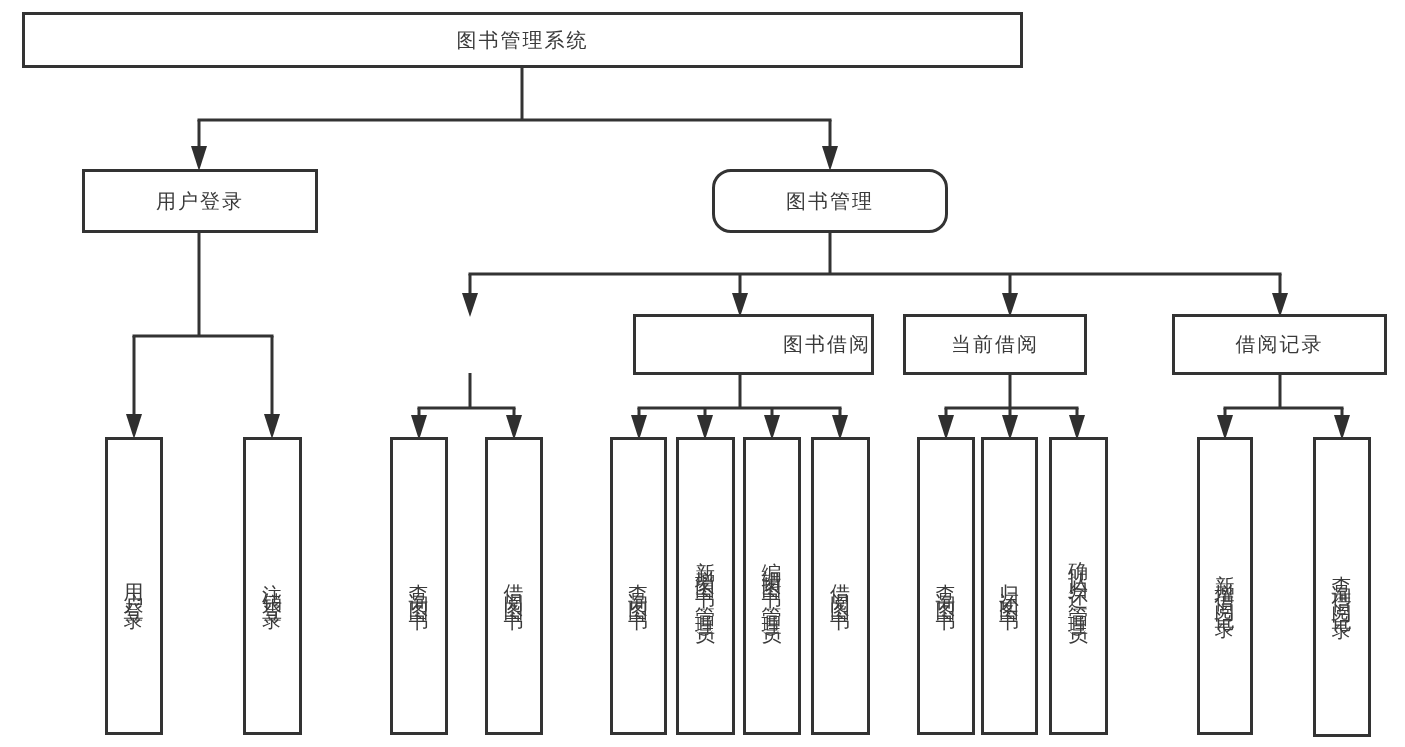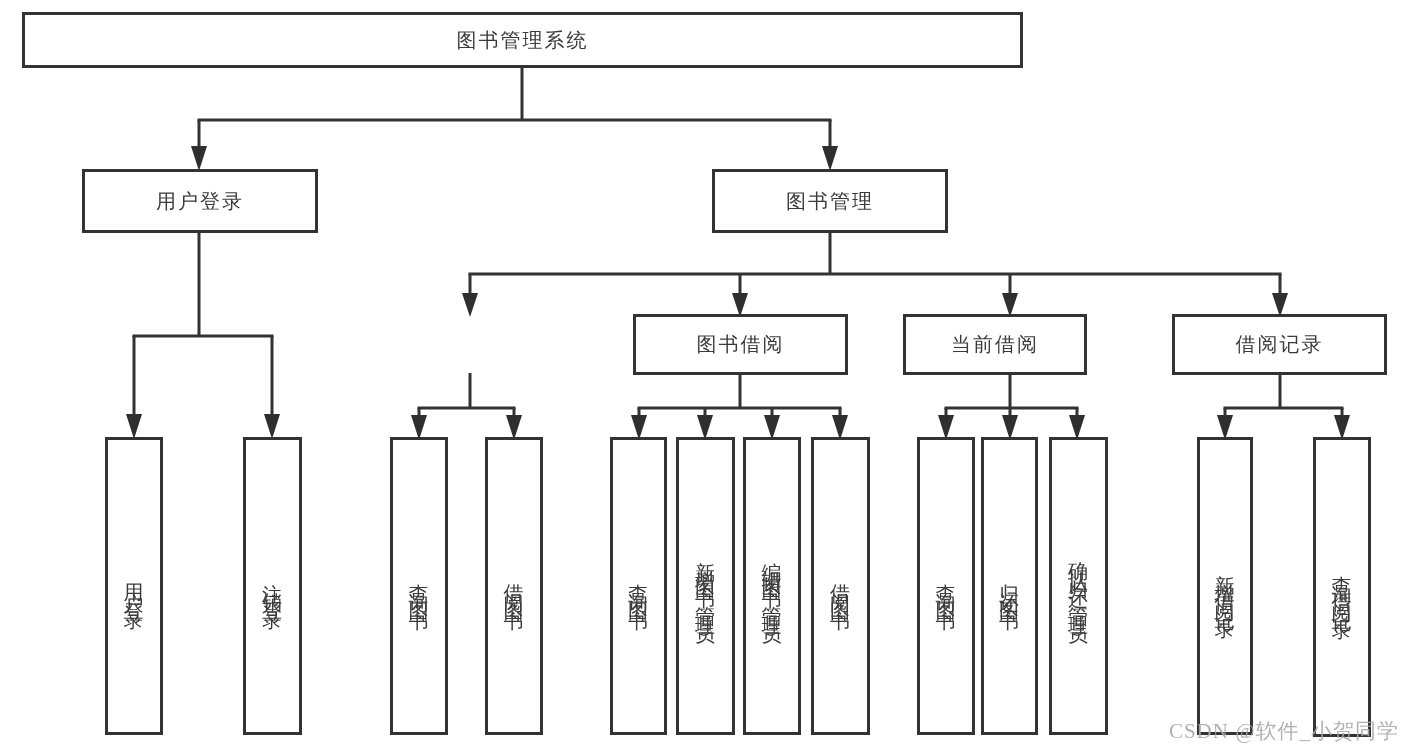--- a/index.html
+++ b/index.html
@@ -118,25 +118,25 @@
     </g>
   </svg>
 
   <div class="node" style="left:22px;top:12px;width:1001px;height:56px;">
     <span class="h-label">图书管理系统</span>
   </div>
 
   <div class="node" style="left:82px;top:169px;width:236px;height:64px;">
     <span class="h-label">用户登录</span>
   </div>
-  <div class="node" style="left:712px;top:169px;width:236px;height:64px;">
+  <div class="node" style="left:712px;top:169px;width:236px;height:64px;border-radius:19px;">
     <span class="h-label">图书管理</span>
   </div>
 
-  <div class="node" style="left:633px;top:314px;width:215px;height:61px;">
+  <div class="node" style="left:633px;top:314px;width:241px;height:61px;justify-content:flex-end;">
     <span class="h-label">图书借阅</span>
   </div>
   <div class="node" style="left:903px;top:314px;width:184px;height:61px;">
     <span class="h-label">当前借阅</span>
   </div>
   <div class="node" style="left:1172px;top:314px;width:215px;height:61px;">
     <span class="h-label">借阅记录</span>
   </div>
 
   <div class="node" style="left:105px;top:437px;width:58px;height:298px;">
@@ -176,14 +176,13 @@
     <span class="v-label">确认归还（管理员）</span>
   </div>
 
   <div class="node" style="left:1197px;top:437px;width:56px;height:298px;">
     <span class="v-label">新增借阅记录</span>
   </div>
   <div class="node" style="left:1313px;top:437px;width:58px;height:300px;">
     <span class="v-label">查询借阅记录</span>
   </div>
 
-  <div id="watermark">CSDN @软件_小贺同学</div>
 </div>
 
 </body></html>

